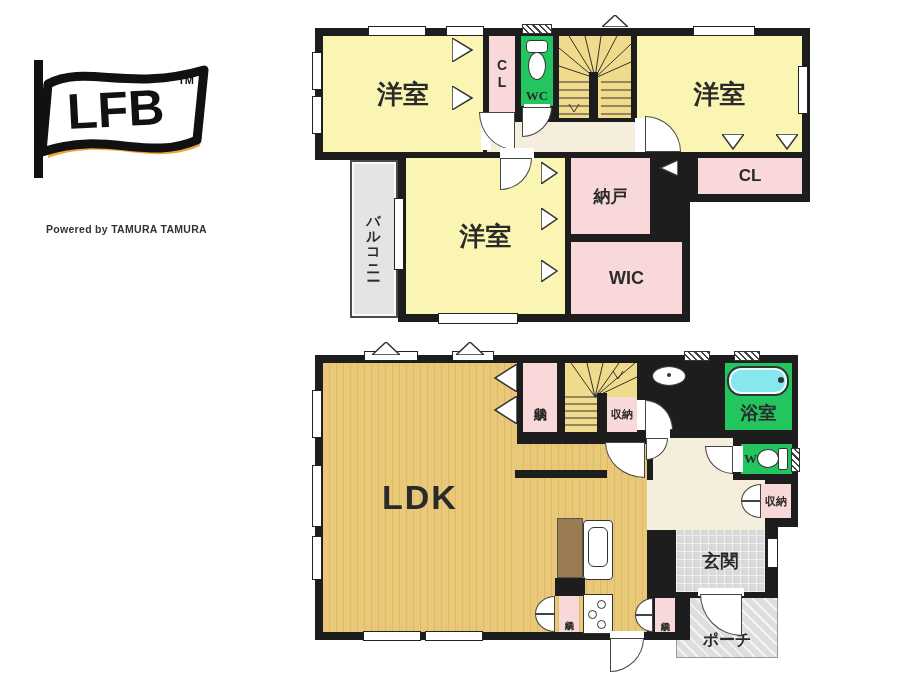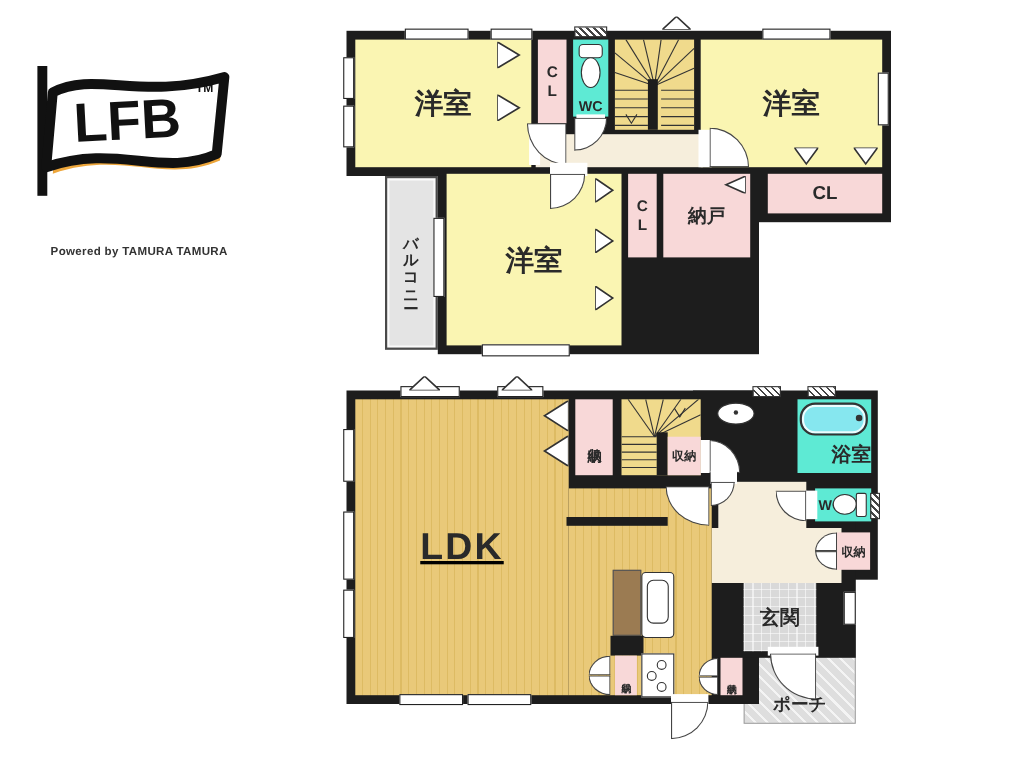--- a/index.html
+++ b/index.html
@@ -5,23 +5,23 @@
   html,body{margin:0;padding:0;background:#fff;}
   #canvas{position:relative;width:920px;height:690px;background:#ffffff;overflow:hidden;
           font-family:"Liberation Sans","DejaVu Sans",sans-serif;}
   .abs{position:absolute;}
   .wall{position:absolute;background:#1d1d1d;}
   .room{position:absolute;display:flex;align-items:center;justify-content:center;}
   .lbl{color:#2a2a2a;font-weight:bold;white-space:nowrap;}
   .vtext{writing-mode:vertical-rl;text-orientation:upright;letter-spacing:1px;}
   .yellow{background:#FAF5B2;}
   .pink{background:#F8D8D8;}
-  .cyan{background:#5eead4;}
+  .cyan{background:#22c55e;font-family:Liberation Serif, serif;}
   .cream{background:#F6EEDC;}
-  .ldk{background:repeating-linear-gradient(90deg,#E9C979 0 6px,#DDBB63 6px 7px);text-decoration:underline;}
+  .ldk{background:repeating-linear-gradient(90deg,#E9C979 0 6px,#DDBB63 6px 7px);}
   .stairs{background:#F0DA8C;}
   .window{position:absolute;background:#fff;border:1.5px solid #222;box-sizing:border-box;}
   .opening{position:absolute;background:#fff;}
   .vent{position:absolute;background:repeating-linear-gradient(45deg,#fff 0 3px,#444 3px 4.5px);border:1px solid #333;box-sizing:border-box;}
   .door{position:absolute;background:#fff;border:1.5px solid #444;box-sizing:border-box;}
   .tri{position:absolute;}
   .balcony{position:absolute;background:#E4E4E4;border:2px solid #4a4a4a;box-shadow:inset 0 0 0 2px #fafafa;box-sizing:border-box;
            display:flex;align-items:center;justify-content:center;}
   .genkan{background:#D9D9D9;background-image:repeating-linear-gradient(0deg,rgba(255,255,255,.55) 0 1px,transparent 1px 8px),
           repeating-linear-gradient(90deg,rgba(255,255,255,.55) 0 1px,transparent 1px 8px);}
@@ -97,22 +97,25 @@
   </div>
   <div class="room pink" style="left:698px;top:158px;width:104px;height:36px;">
     <span class="lbl" style="font-size:17px;">CL</span>
   </div>
   <div class="room yellow" style="left:406px;top:158px;width:159px;height:156px;">
     <span class="lbl" style="font-size:26px;">洋室</span>
   </div>
   <div class="room pink" style="left:571px;top:158px;width:26px;height:76px;">
     <span class="lbl vtext" style="font-size:14px;">CL</span>
   </div>
-  <div class="room pink" style="left:603px;top:158px;width:79px;height:76px;">
+  <div class="room pink" style="left:571px;top:158px;width:79px;height:76px;">
     <span class="lbl" style="font-size:17px;">納戸</span>
+  </div>
+  <div class="room pink" style="left:571px;top:242px;width:111px;height:72px;">
+    <span class="lbl" style="font-size:18px;">WIC</span>
   </div>
 
   <div class="fixture" style="left:526px;top:40px;width:22px;height:13px;border-radius:4px;"></div>
   <div class="fixture" style="left:528px;top:52px;width:18px;height:28px;border-radius:50%;"></div>
 
   <div class="window" style="left:368px;top:26px;width:58px;height:10px;"></div>
   <div class="window" style="left:446px;top:26px;width:38px;height:10px;"></div>
   <div class="window" style="left:693px;top:26px;width:62px;height:10px;"></div>
   <div class="window" style="left:312px;top:52px;width:10px;height:38px;"></div>
   <div class="window" style="left:312px;top:96px;width:10px;height:38px;"></div>
@@ -197,36 +200,36 @@
     </svg>
   </div>
   <div class="wall" style="left:597px;top:393px;width:10px;height:39px;"></div>
   <div class="room pink" style="left:607px;top:397px;width:30px;height:35px;">
     <span class="lbl" style="font-size:11px;">収納</span>
   </div>
 
   <div class="fixture" style="left:652px;top:366px;width:34px;height:20px;border-radius:50%;"></div>
   <div class="abs" style="left:667px;top:373px;width:4px;height:4px;border-radius:50%;background:#333;"></div>
 
-  <div class="room cyan" style="left:725px;top:363px;width:67px;height:67px;align-items:flex-end;justify-content:flex-end;">
+  <div class="room cyan" style="left:725px;top:363px;width:67px;height:67px;align-items:flex-end;">
     <span class="lbl" style="font-size:18px;padding-bottom:5px;">浴室</span>
   </div>
   <div class="abs" style="left:727px;top:366px;width:62px;height:30px;background:#86E7EF;border:2px solid #333;border-radius:14px;box-shadow:inset 0 0 0 2px rgba(255,255,255,.85);box-sizing:border-box;"></div>
   <div class="abs" style="left:778px;top:377px;width:6px;height:6px;border-radius:50%;background:#333;"></div>
 
   <div class="room cyan" style="left:741px;top:444px;width:51px;height:30px;justify-content:flex-start;">
     <span class="lbl" style="font-size:13px;padding-left:3px;">WC</span>
   </div>
   <div class="fixture" style="left:757px;top:449px;width:22px;height:19px;border-radius:50%;"></div>
   <div class="fixture" style="left:778px;top:448px;width:10px;height:22px;border-radius:2px;"></div>
   <div class="room pink" style="left:761px;top:484px;width:30px;height:34px;">
     <span class="lbl" style="font-size:11px;">収納</span>
   </div>
 
-  <div class="room genkan" style="left:676px;top:530px;width:66px;height:62px;font-family:Liberation Serif, serif;">
+  <div class="room genkan" style="left:676px;top:530px;width:89px;height:62px;font-family:Liberation Serif, serif;">
     <span class="lbl" style="font-size:18px;">玄関</span>
   </div>
 
   <div class="abs" style="left:557px;top:518px;width:26px;height:60px;background:#9B7B52;border:1px solid #555;box-sizing:border-box;"></div>
   <div class="fixture" style="left:583px;top:520px;width:30px;height:60px;border-radius:4px;"></div>
   <div class="fixture" style="left:588px;top:527px;width:20px;height:40px;border-radius:6px;"></div>
   <div class="wall" style="left:555px;top:578px;width:30px;height:18px;"></div>
   <div class="fixture" style="left:583px;top:594px;width:30px;height:40px;"></div>
   <div class="abs" style="left:597px;top:600px;width:9px;height:9px;border:1.5px solid #333;border-radius:50%;box-sizing:border-box;"></div>
   <div class="abs" style="left:588px;top:610px;width:9px;height:9px;border:1.5px solid #333;border-radius:50%;box-sizing:border-box;"></div>

